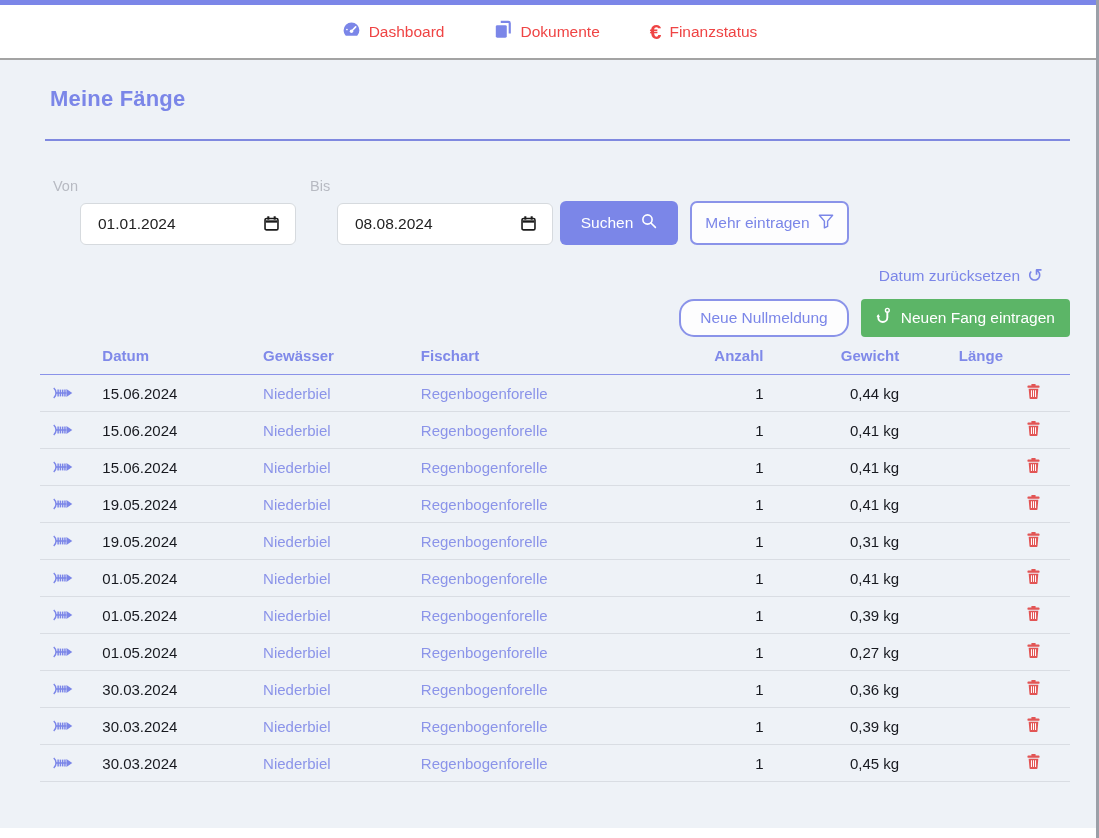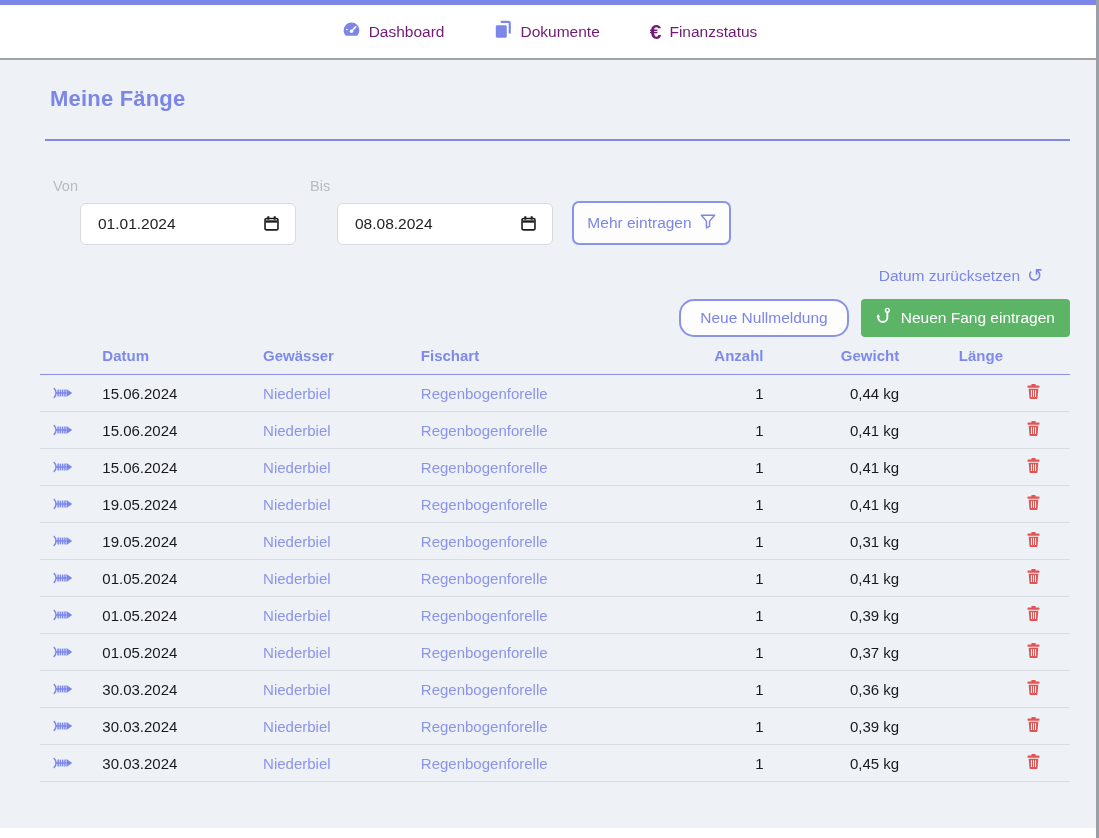--- a/index.html
+++ b/index.html
@@ -6,21 +6,21 @@
   html,body { width:1099px; height:838px; background:#fff; overflow:hidden;
     font-family:"Liberation Sans", sans-serif; }
 
   .edge-stripe { position:fixed; top:0; right:0; width:3px; height:100%;
     background:#9ba0a8; z-index:50; }
 
   .topbar { height:5px; background:#7b86e8; }
 
   nav { height:55px; background:#fff; display:flex; align-items:center;
     justify-content:center; gap:26px; border-bottom:2px solid #a3a3a3; }
-  .nav-item { display:flex; align-items:center; gap:8px; color:#701a75;
+  .nav-item { display:flex; align-items:center; gap:8px; color:#ef4444;
     font-size:15.5px; cursor:pointer; padding:9px 12px; border-radius:6px; }
   .nav-item.active { background:#7b86e8; color:#fff; }
   .nav-item .euro-glyph { font-size:21px; font-weight:bold; line-height:1; }
 
   .content { background:#eef2f7; height:768px; padding:0 29px 0 45px; }
 
   h1.page-title { color:#7b86e8; font-size:22px; font-weight:bold;
     padding:26px 0 0 5px; letter-spacing:.2px; }
   .title-divider { border:none; border-top:2px solid #7f89e0; margin-top:27px; }
 
@@ -132,20 +132,29 @@
           <svg width="15" height="15" viewBox="0 0 16 16">
             <rect x="1.1" y="2.6" width="13.8" height="12.2" rx="1.6" fill="none" stroke="#1b1b1b" stroke-width="1.7"></rect>
             <rect x="3.5" y="0.3" width="2.2" height="3.6" fill="#1b1b1b"></rect>
             <rect x="10.3" y="0.3" width="2.2" height="3.6" fill="#1b1b1b"></rect>
             <rect x="2" y="4.6" width="12" height="2.5" fill="#1b1b1b"></rect>
           </svg>
         </span>
       </div>
     </div>
     <div class="gap11"></div>
+    <button class="btn btn-search">
+      <span>Suchen</span>
+      <span>
+        <svg width="16" height="16" viewBox="0 0 18 18">
+          <circle cx="7.3" cy="7.3" r="5.2" fill="none" stroke="#fff" stroke-width="1.8"></circle>
+          <line x1="11.2" y1="11.2" x2="16.2" y2="16.2" stroke="#fff" stroke-width="1.8" stroke-linecap="round"></line>
+        </svg>
+      </span>
+    </button>
     <div class="gap12"></div>
     <button class="btn btn-more">
       <span>Mehr eintragen</span>
       <span>
         <svg width="16" height="15" viewBox="0 0 18 17">
           <path d="M1.5 1.5 h15 l-5.7 6.6 v6 l-3.6 1.6 v-7.6 z" fill="none" stroke="#7b86e8" stroke-width="1.6" stroke-linejoin="round"></path>
         </svg>
       </span>
     </button>
   </div>
@@ -444,21 +453,21 @@
           <line x1="12.2" y1="2.6" x2="12.2" y2="10.4" stroke="#7b86e8" stroke-width="1.7"></line>
           <line x1="14.8" y1="2.6" x2="14.8" y2="10.4" stroke="#7b86e8" stroke-width="1.7"></line>
           <polygon points="16.5,1.8 16.5,11.2 23.2,6.5" fill="#7b86e8"></polygon>
         </svg>
       </span>
     </td>
     <td>01.05.2024</td>
     <td class="link-cell">Niederbiel</td>
     <td class="link-cell">Regenbogenforelle</td>
     <td class="num">1</td>
-    <td class="num">0,37 kg</td>
+    <td class="num">0,27 kg</td>
     <td class="trash-cell">
       <button class="trash-btn">
         <span>
           <svg width="13" height="15" viewBox="0 0 14 16">
             <rect x="4.6" y="0" width="4.8" height="2.2" rx="0.8" fill="#e25555"></rect>
             <rect x="0.6" y="1.6" width="12.8" height="2.4" rx="0.7" fill="#e25555"></rect>
             <path d="M1.8 5 h10.4 l-0.9 10.4 a0.9 0.9 0 0 1 -0.9 0.6 h-6.8 a0.9 0.9 0 0 1 -0.9 -0.6 z" fill="#e25555"></path>
             <line x1="4.8" y1="6.6" x2="4.8" y2="13.8" stroke="#fff" stroke-width="1.1"></line>
             <line x1="7" y1="6.6" x2="7" y2="13.8" stroke="#fff" stroke-width="1.1"></line>
             <line x1="9.2" y1="6.6" x2="9.2" y2="13.8" stroke="#fff" stroke-width="1.1"></line>

